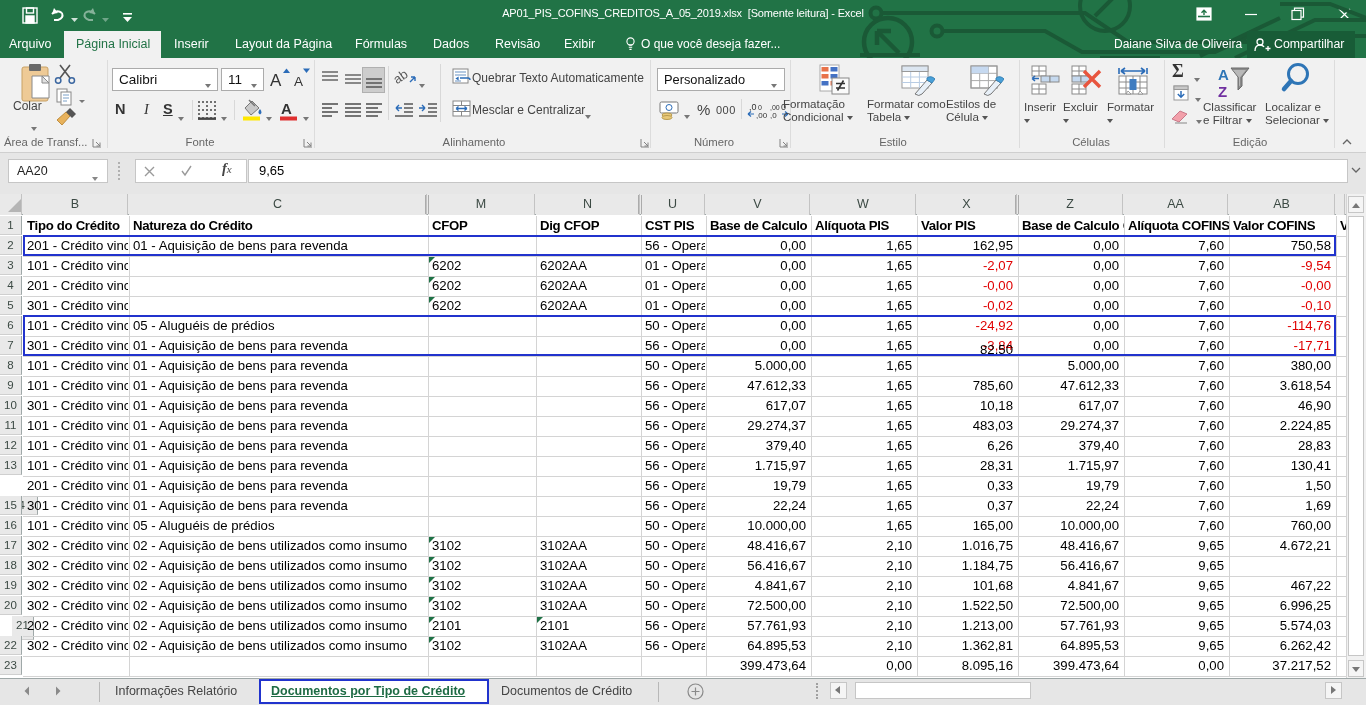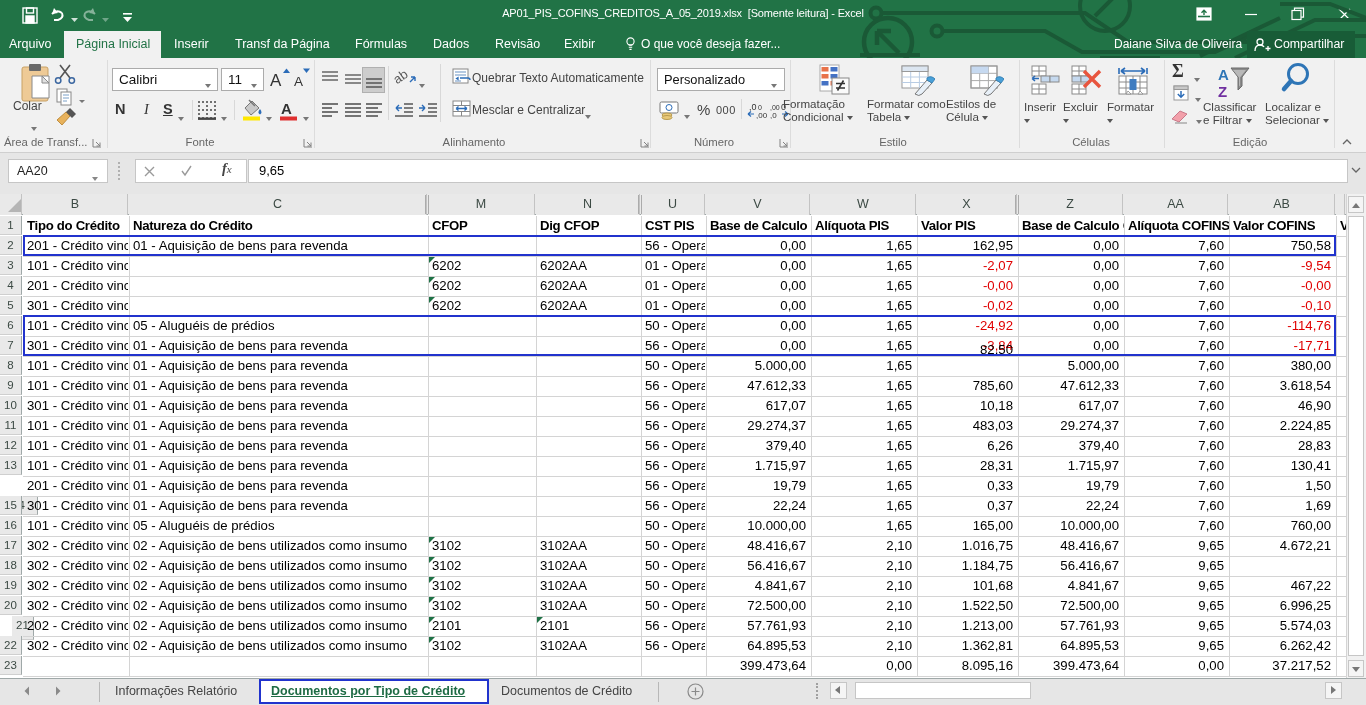--- a/index.html
+++ b/index.html
@@ -76,21 +76,21 @@
 </g>
 <g stroke="#1a5936" stroke-width="4" fill="none">
 <circle cx="245" cy="6" r="25"></circle>
 <path d="M235 16 L255 -4"></path>
 </g>
 </svg>
 <div class="abs" style="left:64px;top:31px;width:97px;height:27px;background:#f1f1f1"></div>
 <div class="tabtx" style="left:9px;top:30px">Arquivo</div>
 <div class="tabtx" style="left:76px;top:30px;color:#217346">Página Inicial</div>
 <div class="tabtx" style="left:174px;top:30px">Inserir</div>
-<div class="tabtx" style="left:235px;top:30px">Transf da Página</div>
+<div class="tabtx" style="left:235px;top:30px">Layout da Página</div>
 <div class="tabtx" style="left:355px;top:30px">Fórmulas</div>
 <div class="tabtx" style="left:433px;top:30px">Dados</div>
 <div class="tabtx" style="left:495px;top:30px">Revisão</div>
 <div class="tabtx" style="left:564px;top:30px">Exibir</div>
 <svg class="abs" style="left:623px;top:36px" width="15" height="16" viewBox="0 0 15 16">
 <g stroke="#fff" stroke-width="1.1" fill="none">
       <circle cx="7.5" cy="5.5" r="3.6"></circle>
       <path d="M5.8 9 l3.4 0 M5.8 11.2 l3.4 0 M6.4 13.4 l2.2 0"></path>
     </g>
   </svg>

